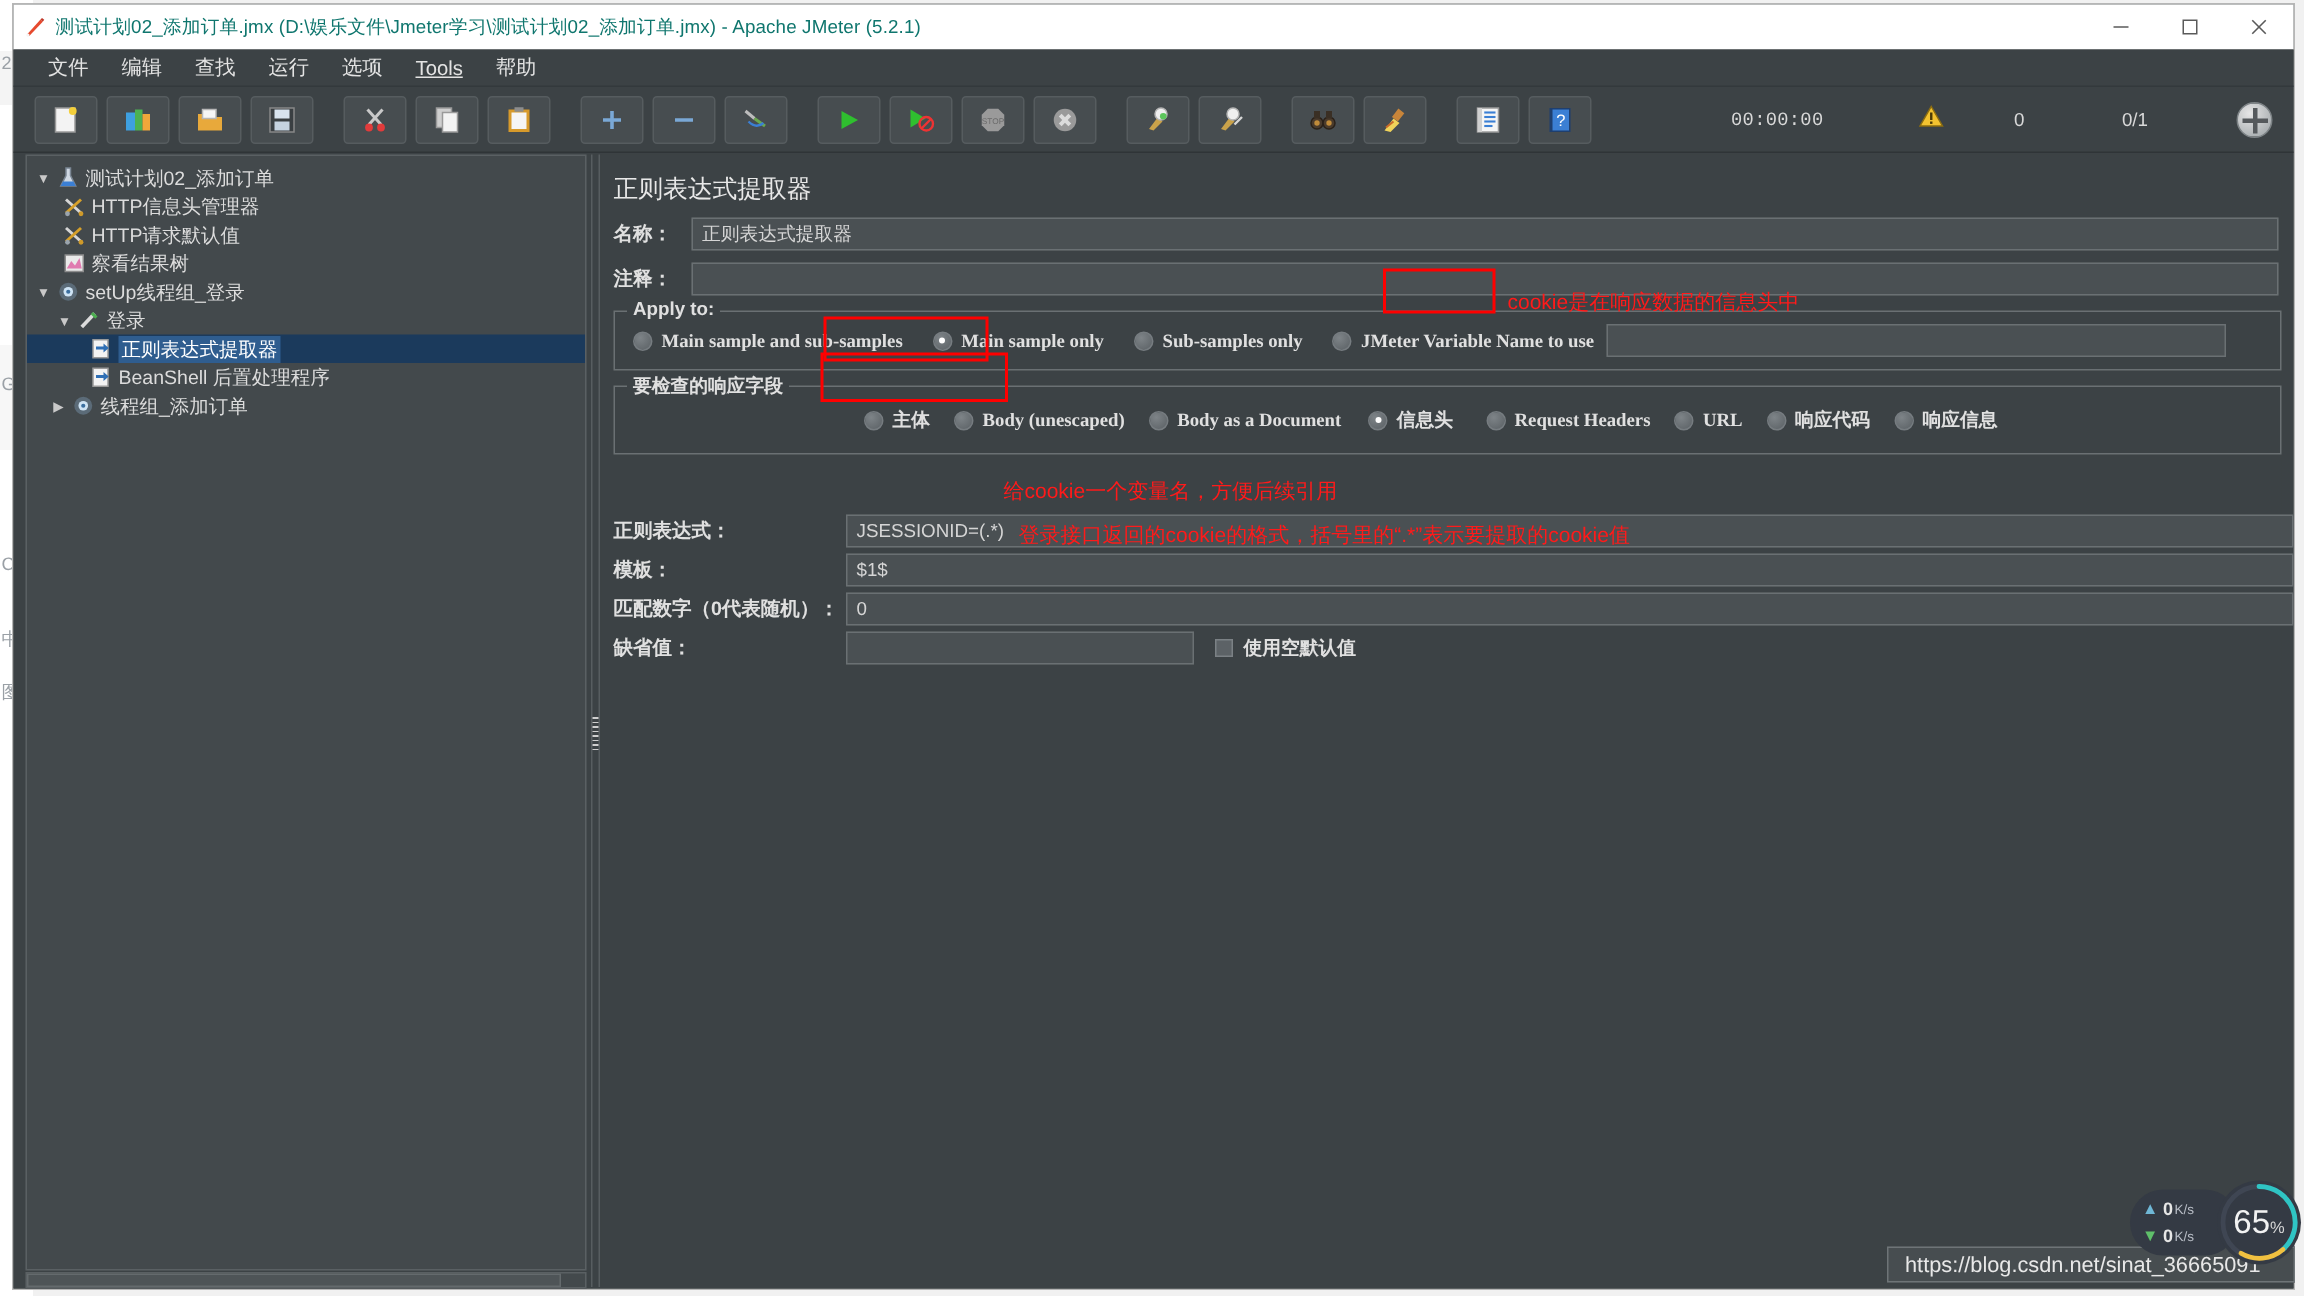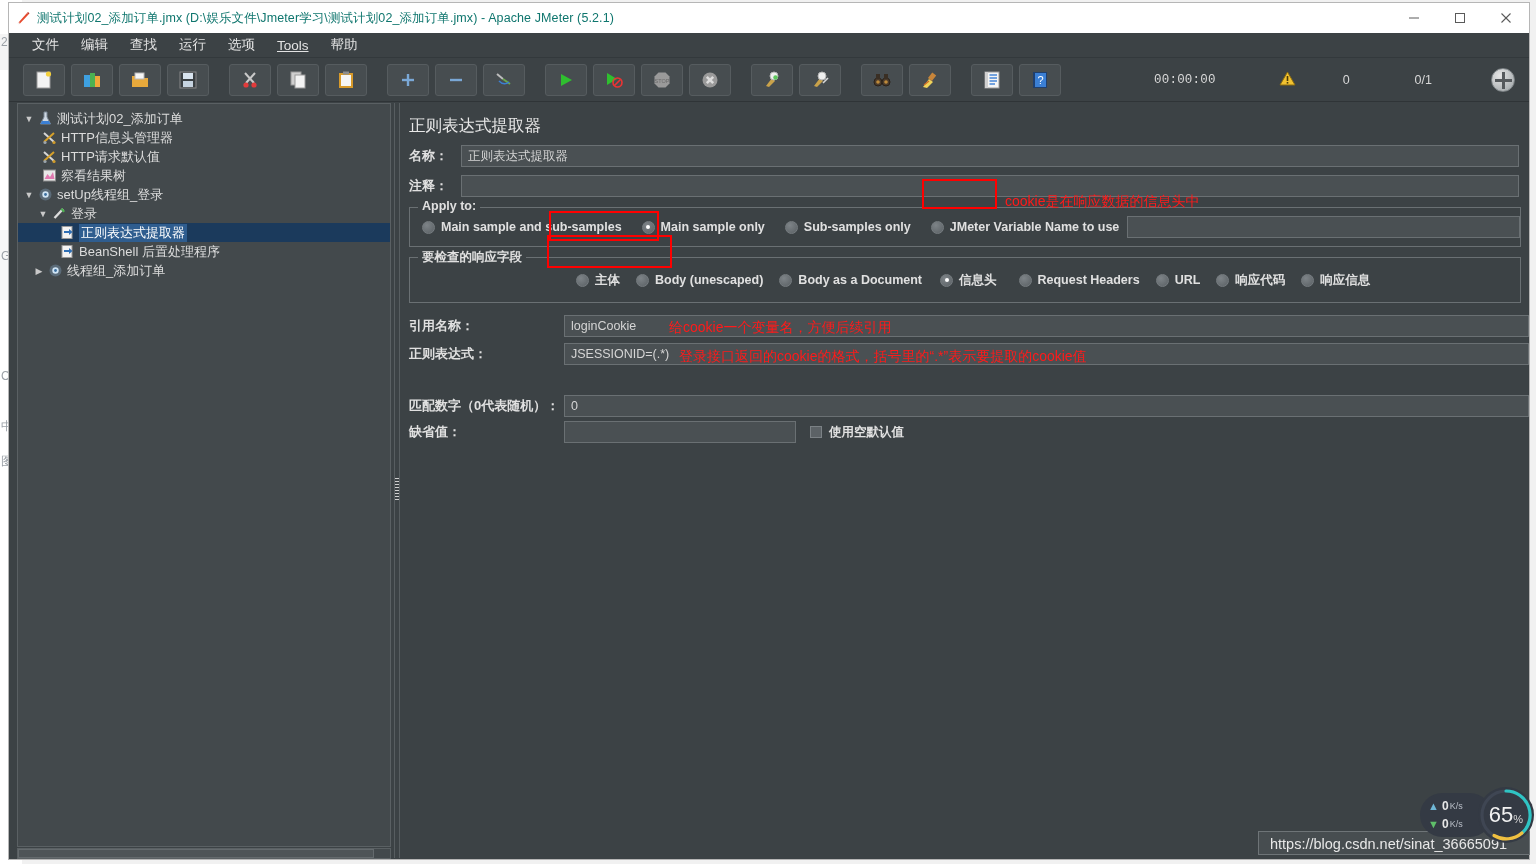--- a/index.html
+++ b/index.html
@@ -169,21 +169,21 @@
 
   
   .groupbox {
     position:absolute; border:1px solid #6a7073;
   }
   .groupbox > .gb-title {
     position:absolute; top:-9px; left:8px; background:#3c4245;
     padding:0 4px; font-size:12.5px; color:#e0e0e0; font-weight:bold;
     white-space:nowrap;
   }
-  .radio-row { display:flex; align-items:center; height:100%; }
+  .radio-row { display:flex; align-items:center; height:100%;font-family:Liberation Serif, serif; }
   .radio {
     display:flex; align-items:center; margin-right:4px; white-space:nowrap;
   }
   .rdot {
     width:13px; height:13px; border-radius:50%;
     background:radial-gradient(circle at 35% 30%, #7e8488, #5a6064);
     border:1px solid #767c80; margin-right:6px; position:relative; flex:0 0 auto;
   }
   .rdot.sel::after {
     content:''; position:absolute; left:3.5px; top:3.5px;
@@ -652,30 +652,30 @@
               <span class="rdot"></span>
               <span class="rlabel">响应代码</span>
             </div>
             <div class="radio">
               <span class="rdot"></span>
               <span class="rlabel">响应信息</span>
             </div>
           </div>
         </div>
 
-        <div class="frow" style="top:212px; width:1120px;">
-          <span class="flabel" style="width:155px">引用名称：</span>
-          <span class="finput" style="width:965px">loginCookie</span>
-        </div>
 
         <div class="frow" style="top:240px; width:1120px;">
           <span class="flabel" style="width:155px">正则表达式：</span>
           <span class="finput" style="width:965px">JSESSIONID=(.*)</span>
         </div>
 
+        <div class="frow" style="top:266px; width:1120px;">
+          <span class="flabel" style="width:155px">模板：</span>
+          <span class="finput" style="width:965px">$1$</span>
+        </div>
 
         <div class="frow" style="top:292px; width:1120px;">
           <span class="flabel" style="width:155px">匹配数字（0代表随机）：</span>
           <span class="finput" style="width:965px">0</span>
         </div>
 
         <div class="frow" style="top:318px; width:1120px;">
           <span class="flabel" style="width:155px">缺省值：</span>
           <span class="finput" style="width:232px"></span>
           <span style="display:flex;align-items:center;margin-left:14px;">

